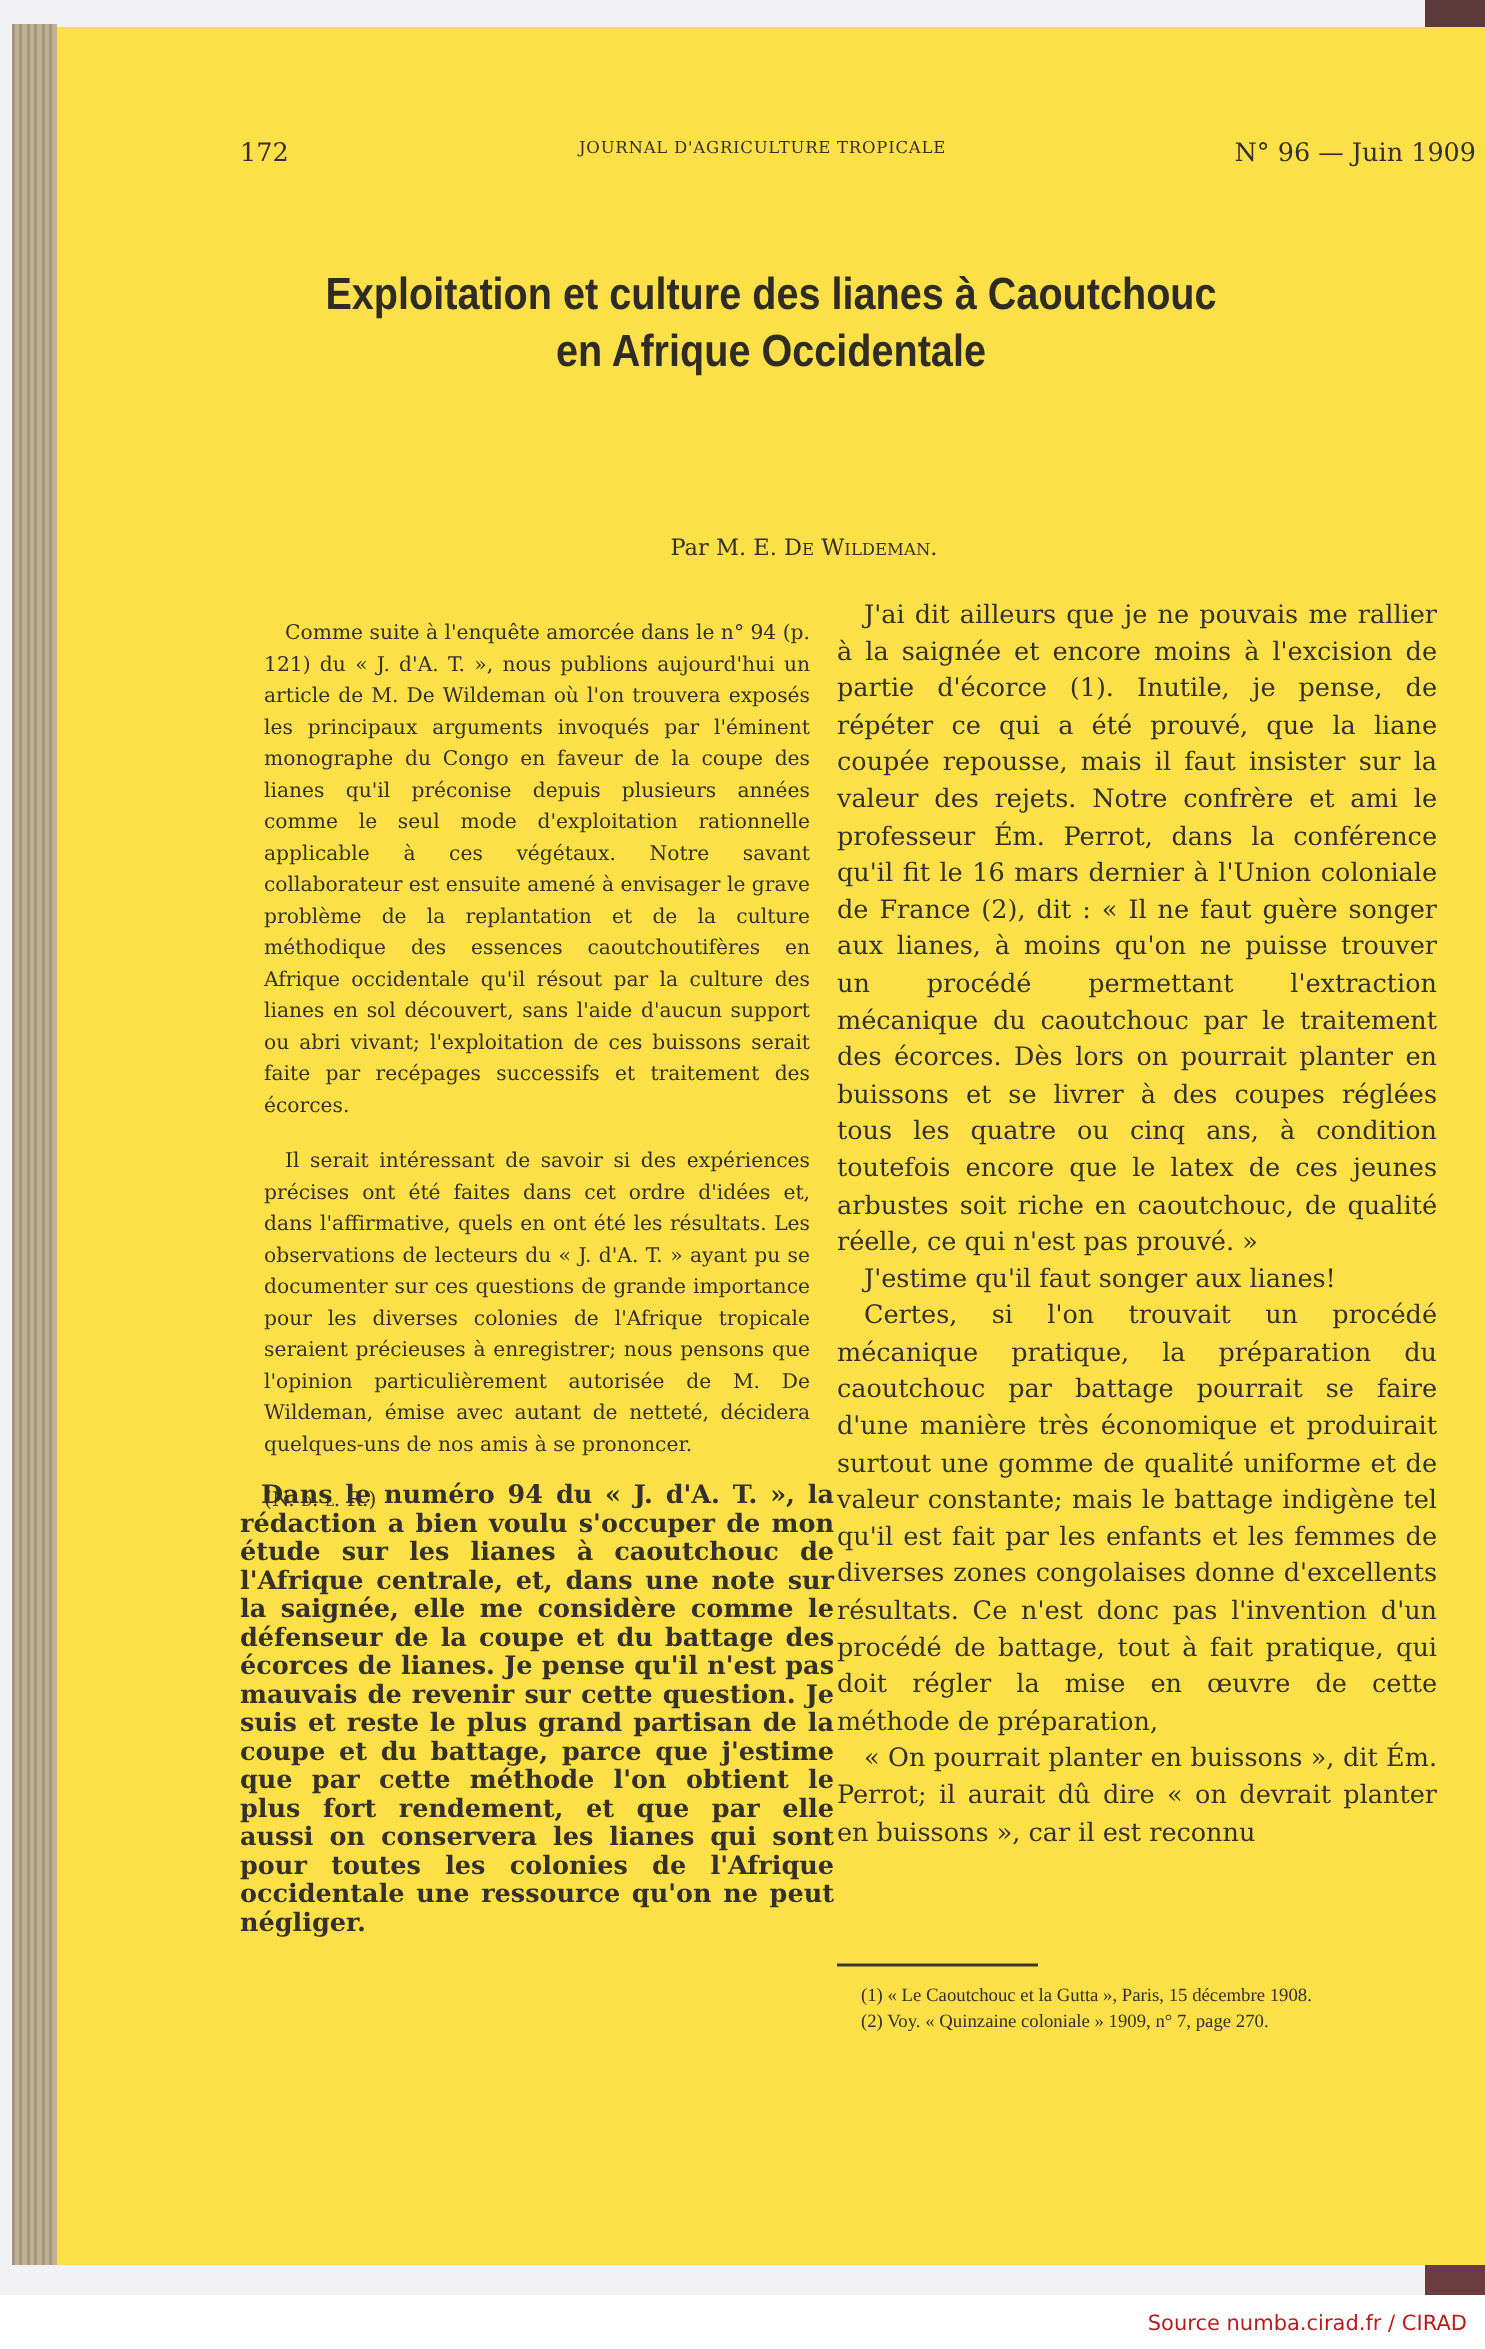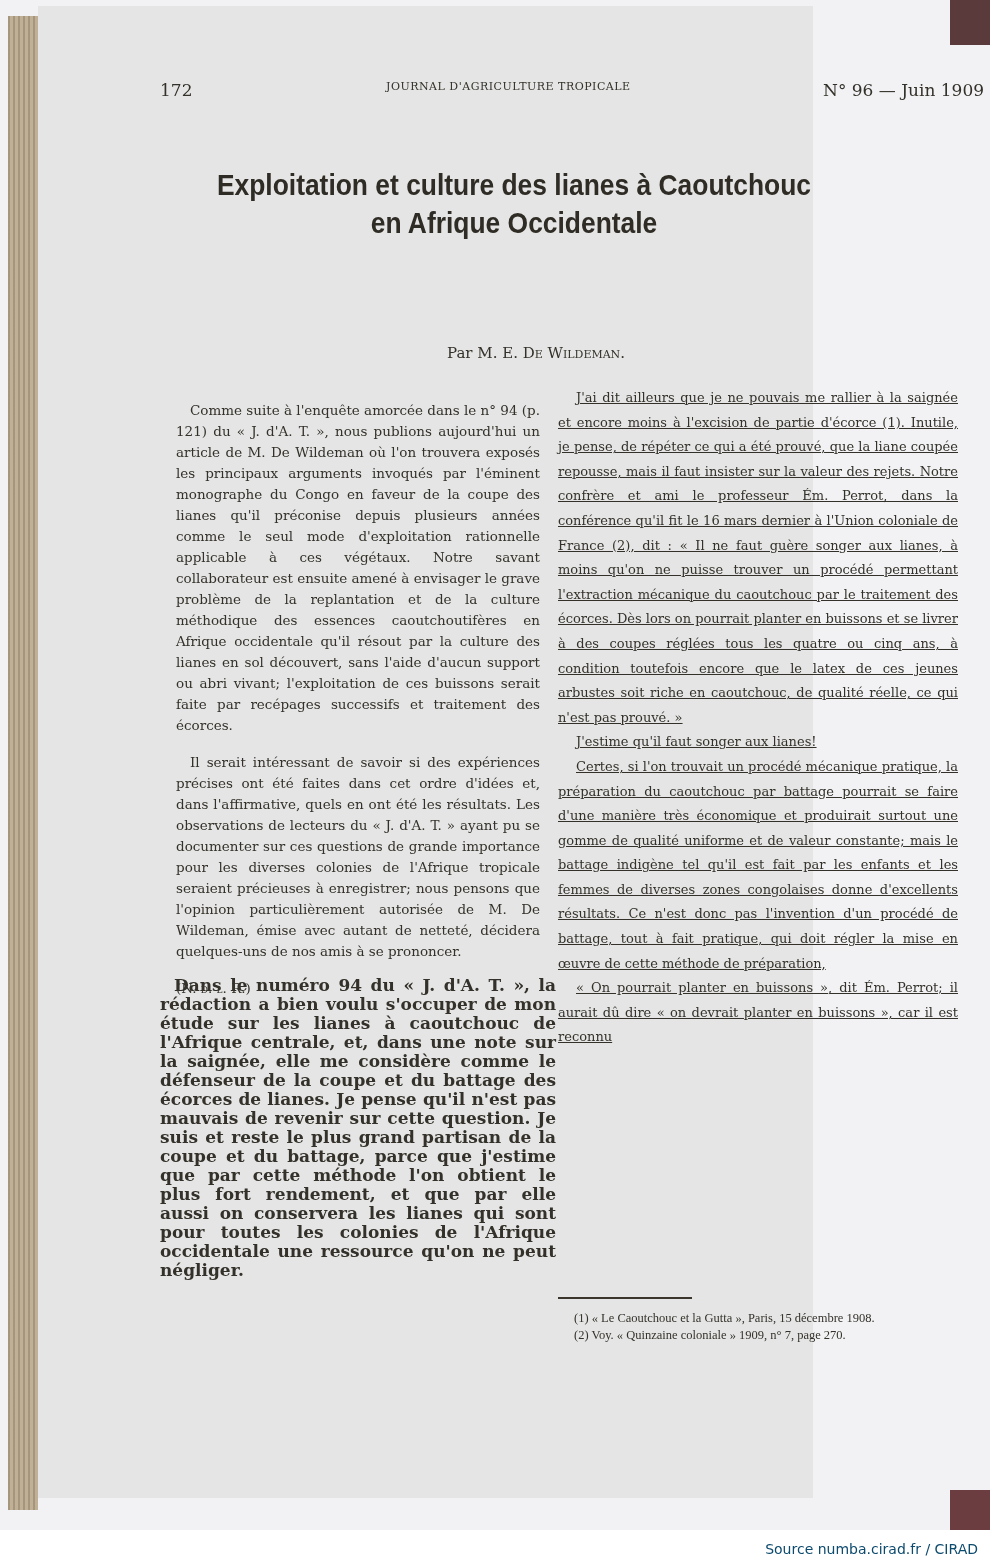--- a/index.html
+++ b/index.html
@@ -9,22 +9,22 @@
   }
   .scan-bg { position:absolute; left:0; top:0; width:990px; height:1530px; background:#f2f2f4; }
   .corner-dark { position:absolute; right:0; top:0; width:40px; height:45px; background:#5a3a3a; }
   .corner-dark-b { position:absolute; right:0; bottom:36px; width:40px; height:40px; background:#6b3d40; }
   .spine {
     position:absolute; left:8px; top:16px; width:30px; height:1494px;
     background:#bfb096;
     background-image: repeating-linear-gradient(90deg, rgba(90,70,50,0.25) 0 2px, transparent 2px 5px);
   }
   .page {
-    position:absolute; left:38px; top:6px; width:775px; height:1492px;
-    background:#e5e5e5;
+    position:absolute; left:38px; top:18px; width:952px; height:1492px;
+    background:#fde047;
     color:#333129;
   }
   .header { position:absolute; top:74px; left:0; width:952px; height:30px; }
   .pno { position:absolute; left:122px; top:0; font-size:17px; }
   .jtitle { position:absolute; left:348px; top:0; font-size:11px; letter-spacing:0.5px; }
   .issue { position:absolute; left:785px; top:0; font-size:17px; }
   .sc { font-variant:small-caps; }
   .title {
     position:absolute; left:0; top:160px; width:952px; text-align:center;
     font-family:"Liberation Sans Narrow","Liberation Sans", sans-serif; font-weight:bold;
@@ -32,26 +32,26 @@
   }
   .subtitle {
     position:absolute; left:0; top:283px; width:952px; text-align:center; font-size:14.5px; line-height:20px;
   }
   .byline { position:absolute; left:0; top:338px; width:952px; text-align:center; font-size:15px; padding-left:44px; box-sizing:border-box; }
   .col { position:absolute; text-align:justify; }
   .intro { left:122px; top:378px; width:396px; font-size:13.5px; line-height:21px; }
   .intro p { margin:16px; text-indent:14px; }
   .leftbody { left:122px; top:970px; width:396px; font-size:17px; line-height:19px;font-weight:bold; }
   .leftbody p { margin:0; text-indent:14px; }
-  .right { left:520px; top:380px; width:400px; font-size:13px; line-height:24.6px;text-decoration:underline; }
+  .right { left:520px; top:380px; width:400px; font-size:17px; line-height:24.6px; }
   .right p { margin:0; text-indent:18px; }
   .fnrule { position:absolute; left:520px; top:1291px; width:134px; height:2px; background:#3a362e; }
   .footnotes { position:absolute; left:520px; top:1305px; width:400px; font-size:12.5px; line-height:15px;font-family:Liberation Serif, serif; }
   .footnotes p { margin:0 0 2px 0; text-indent:16px; }
-  .source { position:absolute; right:12px; top:1541px; font-family:"DejaVu Sans", sans-serif; font-size:14px; color:#0c4a6e; }
+  .source { position:absolute; right:12px; top:1541px; font-family:"DejaVu Sans", sans-serif; font-size:14px; color:#b91c1c; }
 </style>
 </head>
 <body>
 
 <div class="scan-bg"></div>
 <div class="corner-dark"></div>
 <div class="corner-dark-b"></div>
 <div class="spine"></div>
 
 <div class="page">

